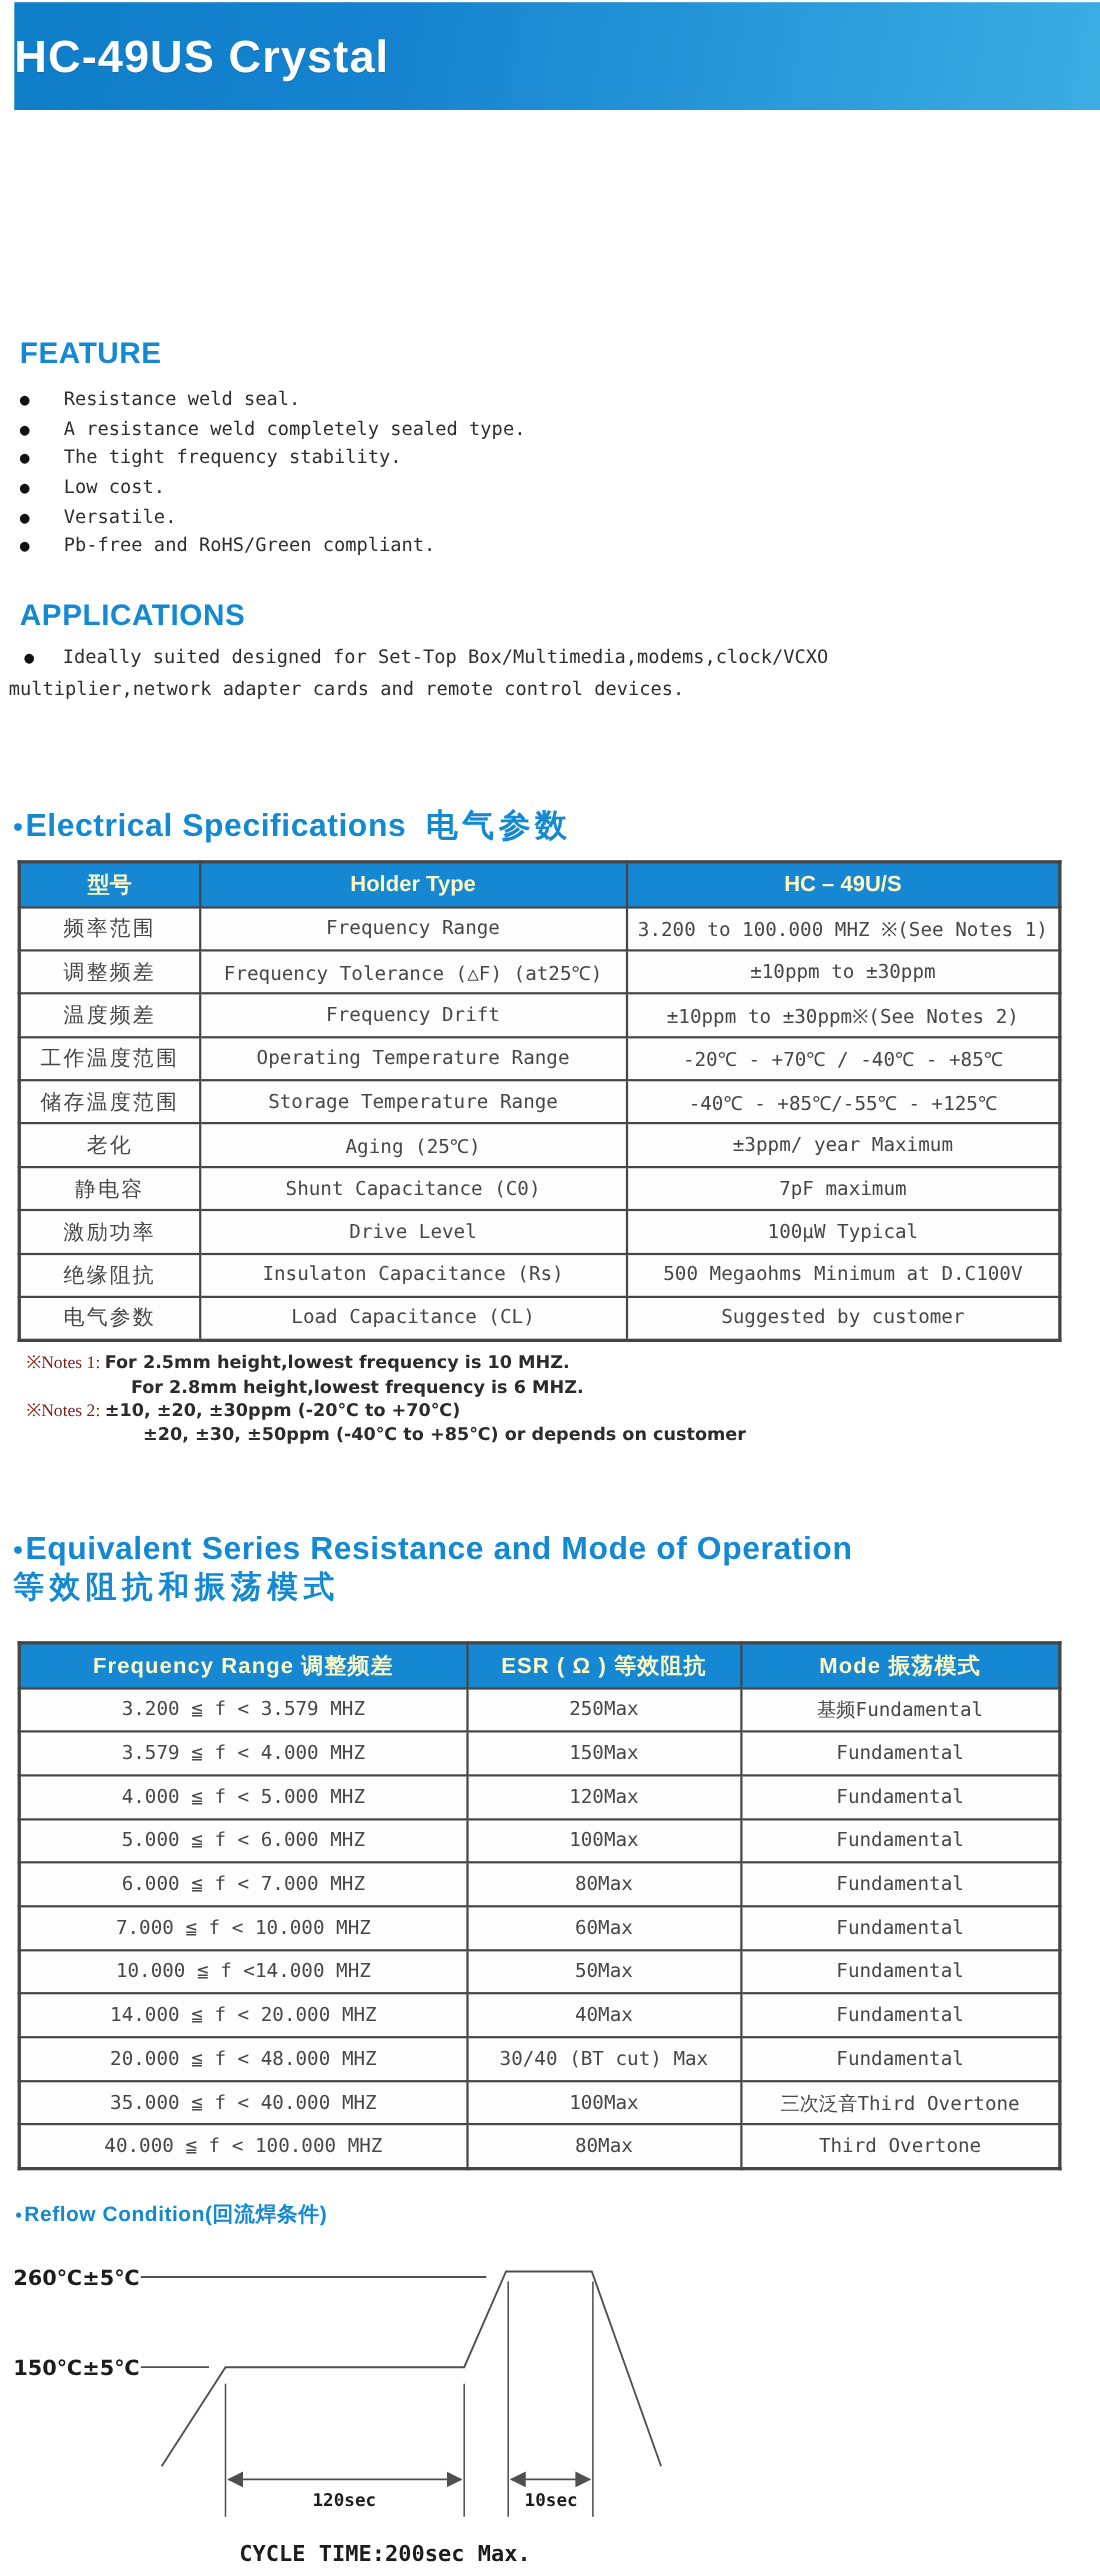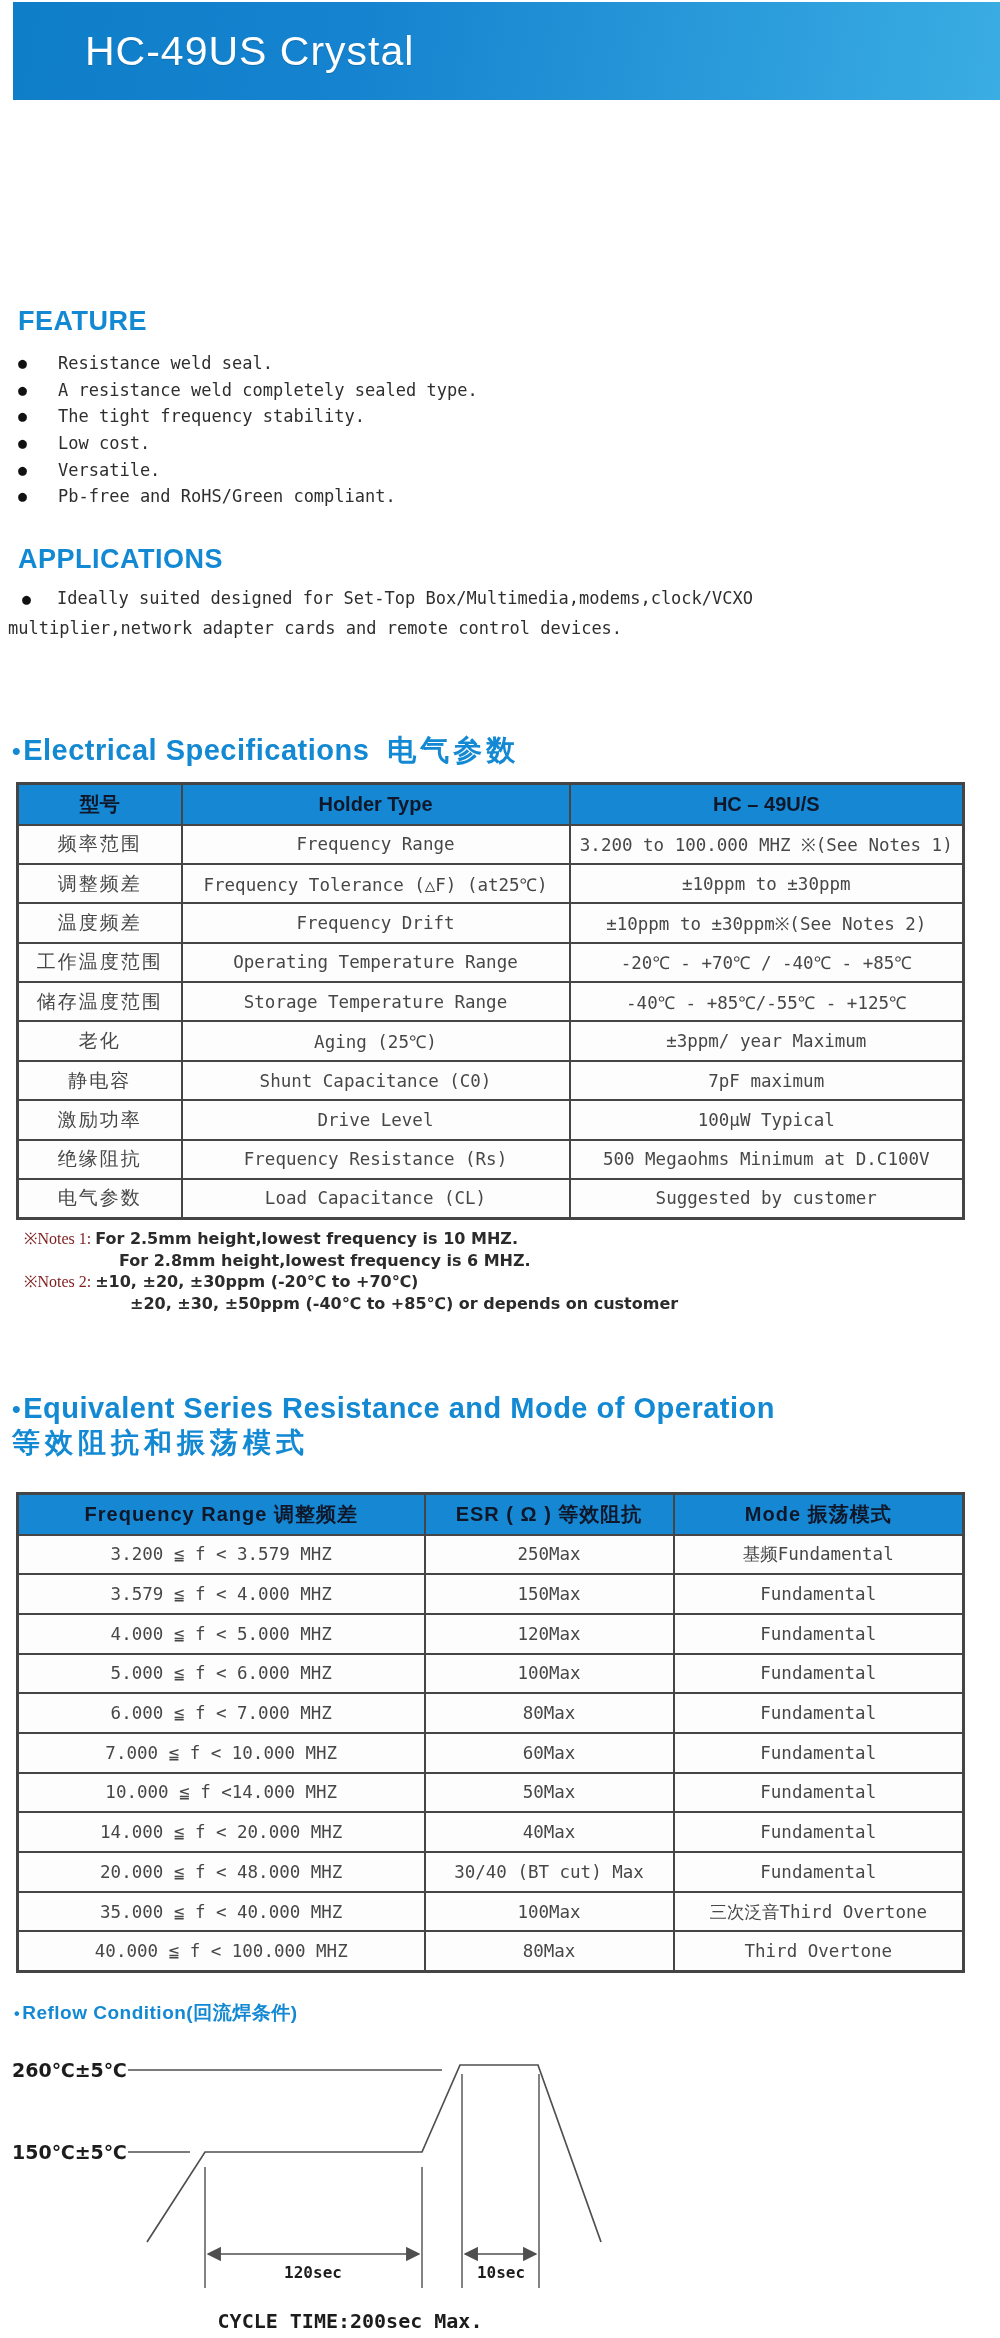--- a/index.html
+++ b/index.html
@@ -3,22 +3,22 @@
 <meta charset="utf-8">
 <style>
   html,body{margin:0;padding:0;background:#ffffff;}
   .page{position:relative;width:1000px;height:2338px;background:#ffffff;overflow:hidden;
         font-family:"Liberation Sans",sans-serif;}
 
   
   .banner{position:absolute;left:13px;top:2px;width:987px;height:98px;
           background:linear-gradient(100deg,#0f7ec9 0%,#1583cf 35%,#3aade3 100%);
           display:flex;align-items:center;}
-  .banner .title{color:#ffffff;font-size:41px;font-weight:400;letter-spacing:1px;
-                 padding-left:72px;text-shadow:0 1px 1px rgba(0,0,0,.15);}
+  .banner .title{color:#ffffff;font-size:41px;font-weight:700;letter-spacing:1px;
+                 text-shadow:0 1px 1px rgba(0,0,0,.15);}
 
   
   .sec-head{position:absolute;color:#1389d3;font-weight:700;letter-spacing:.5px;}
   .h-feature{left:18px;top:306px;font-size:27px;}
   .h-apps{left:18px;top:544px;font-size:27px;}
   .h-elec{left:12px;top:731px;font-size:29px;}
   .h-esr{left:12px;top:1392px;font-size:29px;line-height:33px;}
   .h-esr .cn-line{letter-spacing:5px;font-size:28px;}
   .h-reflow{left:14px;top:2000px;font-size:19px;}
   .sec-head .dot{font-size:0.85em;margin-right:2px;}
@@ -29,21 +29,21 @@
                 font-family:"DejaVu Sans Mono",monospace;font-size:17px;color:#2e2e2e;}
   .feature-list .f-item{display:flex;height:26.6px;align-items:center;}
   .feature-list .blt{width:40px;font-size:15px;color:#111;}
   .apps-text{position:absolute;left:8px;top:584px;width:900px;
              font-family:"DejaVu Sans Mono",monospace;font-size:17px;color:#2e2e2e;line-height:29px;}
   .apps-text .blt{padding-left:14px;margin-right:26px;font-size:15px;color:#111;}
 
   
   table.spec{position:absolute;border-collapse:collapse;table-layout:fixed;
              border:3px solid #454545;background:#fdfdfd;}
-  table.spec th{background:#1687d2;color:#0f172a;font-size:20px;font-weight:700;
+  table.spec th{background:#1687d2;color:#fef9c3;font-size:20px;font-weight:700;
                 border:2px solid #454545;text-align:center;}
   table.spec td{border:2px solid #454545;text-align:center;color:#474747;overflow:hidden;white-space:nowrap;}
   .t-elec{left:16px;top:782px;width:946px;}
   .t-elec tr.hd{height:41px;}
   .t-elec tr{height:39.4px;}
   .t-esr{left:16px;top:1492px;width:946px;}
   .t-esr tr.hd{height:41px;}
   .t-esr tr{height:39.7px;}
   td.cn{font-family:"DejaVu Sans",sans-serif;font-size:19px;letter-spacing:2px;color:#3d3d3d;}
   td.en,td.val{font-family:"DejaVu Sans Mono","Liberation Mono",monospace;font-size:17.5px;}
@@ -156,21 +156,21 @@
           <td class="en">Shunt Capacitance (C0)</td>
           <td class="val">7pF maximum</td>
         </tr>
     <tr>
           <td class="cn">激励功率</td>
           <td class="en">Drive Level</td>
           <td class="val">100μW Typical</td>
         </tr>
     <tr>
           <td class="cn">绝缘阻抗</td>
-          <td class="en">Frequency Resistance (Rs)</td>
+          <td class="en">Insulaton Capacitance (Rs)</td>
           <td class="val">500 Megaohms Minimum at D.C100V</td>
         </tr>
     <tr>
           <td class="cn">电气参数</td>
           <td class="en">Load Capacitance (CL)</td>
           <td class="val">Suggested by customer</td>
         </tr>
   </tbody>
     </table>
 

